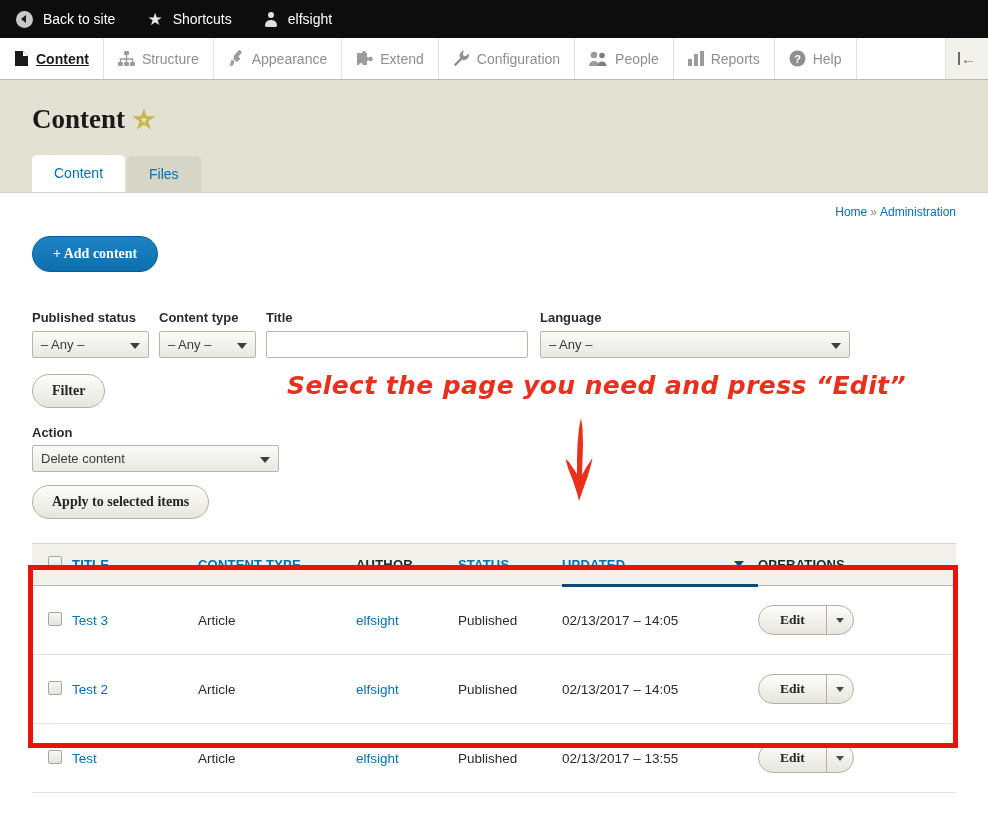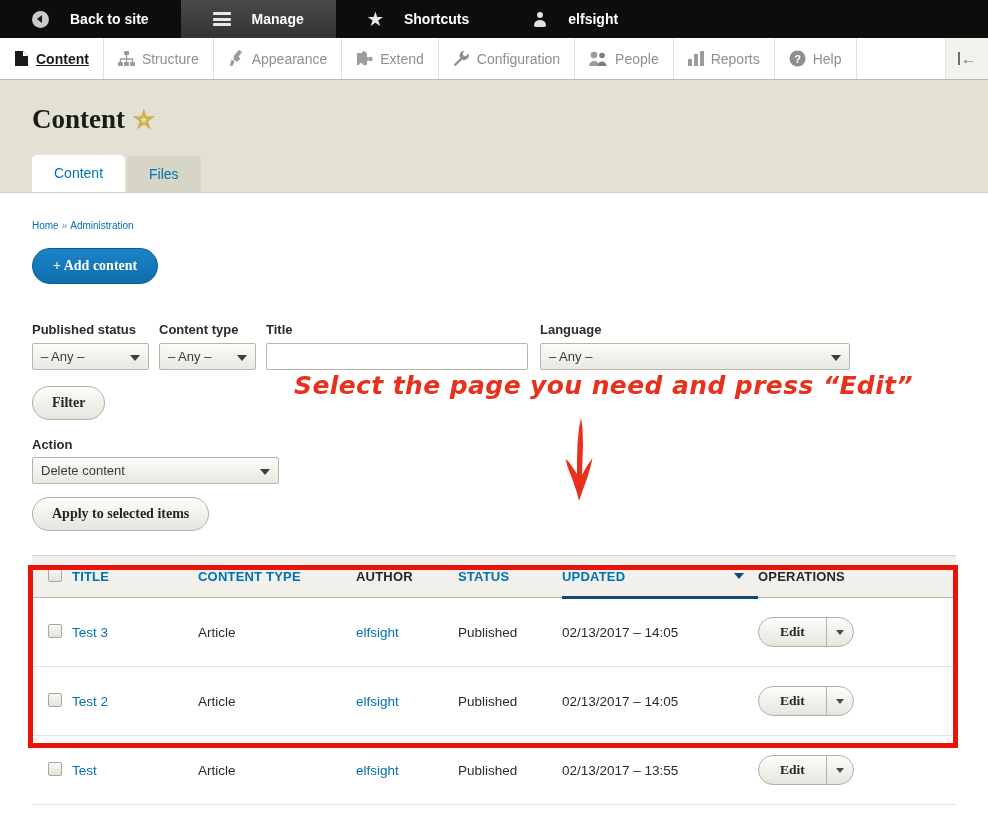--- a/index.html
+++ b/index.html
@@ -15,24 +15,24 @@
   .admin-bar {
     height: 38px;
     background: #0d0d0d;
     display: flex;
     align-items: stretch;
     color: #fff;
   }
   .admin-bar-item {
     display: flex;
     align-items: center;
-    gap: 21px;
-    padding: 0 32px;
+    gap: 10px;
+    padding: 0 16px;
     font-size: 14px;
-    font-weight: bold;
+    font-weight: normal;
     color: #ffffff;
     cursor: pointer;
     white-space: nowrap;
   }
   .admin-bar-item.active {
     background: linear-gradient(to bottom, #4a4a4a, #333333);
   }
   .icon-back-circle {
     width: 17px; height: 17px;
     border-radius: 50%;
@@ -153,23 +153,24 @@
   }
 
   
   .main {
     padding: 0 32px;
     background: #ffffff;
     position: relative;
     height: 660px;
   }
   .breadcrumb {
-    padding-top: 27px;
-    font-size: 10px;
+    padding-top: 12px;
+    font-size: 12px;
     color: #0071b3;
+    text-align: right;
   }
   .breadcrumb a { color: #0071b3; text-decoration: none; cursor: pointer; }
   .breadcrumb .sep { color: #8a8a8a; padding: 0 3px; }
 
   .btn-add {
     margin-top: 17px;
     display: inline-block;
     background: linear-gradient(to bottom, #1c84c6, #0e6eae);
     border: 1px solid #0a5c93;
     color: #ffffff;
@@ -325,21 +326,21 @@
     border-left: 4px solid transparent;
     border-right: 4px solid transparent;
     border-top: 5px solid #4a4a4a;
   }
 
   .bottom-apply { margin-top: 24px; }
 
   
   .anno-text {
     position: absolute;
-    left: 294px;
+    left: 287px;
     top: 371px;
     font-family: "DejaVu Sans", sans-serif;
     font-style: italic;
     font-weight: bold;
     font-size: 25px;
     color: #e8301c;
     white-space: nowrap;
     letter-spacing: 0.4px;
     pointer-events: none;
   }
@@ -361,28 +362,20 @@
     pointer-events: none;
   }
 </style>
 </head>
 <body>
 
 <div class="admin-bar">
   <div class="admin-bar-item">
     <span class="icon-back-circle"></span>
     <span>Back to site</span>
-  </div>
-  <div class="admin-bar-item active">
-    <span class="icon-hamburger">
-        <span></span>
-        <span></span>
-        <span></span>
-      </span>
-    <span>Manage</span>
   </div>
   <div class="admin-bar-item">
     <span class="icon-star-white">★</span>
     <span>Shortcuts</span>
   </div>
   <div class="admin-bar-item">
     <span class="icon-person"></span>
     <span>elfsight</span>
   </div>
 </div>

